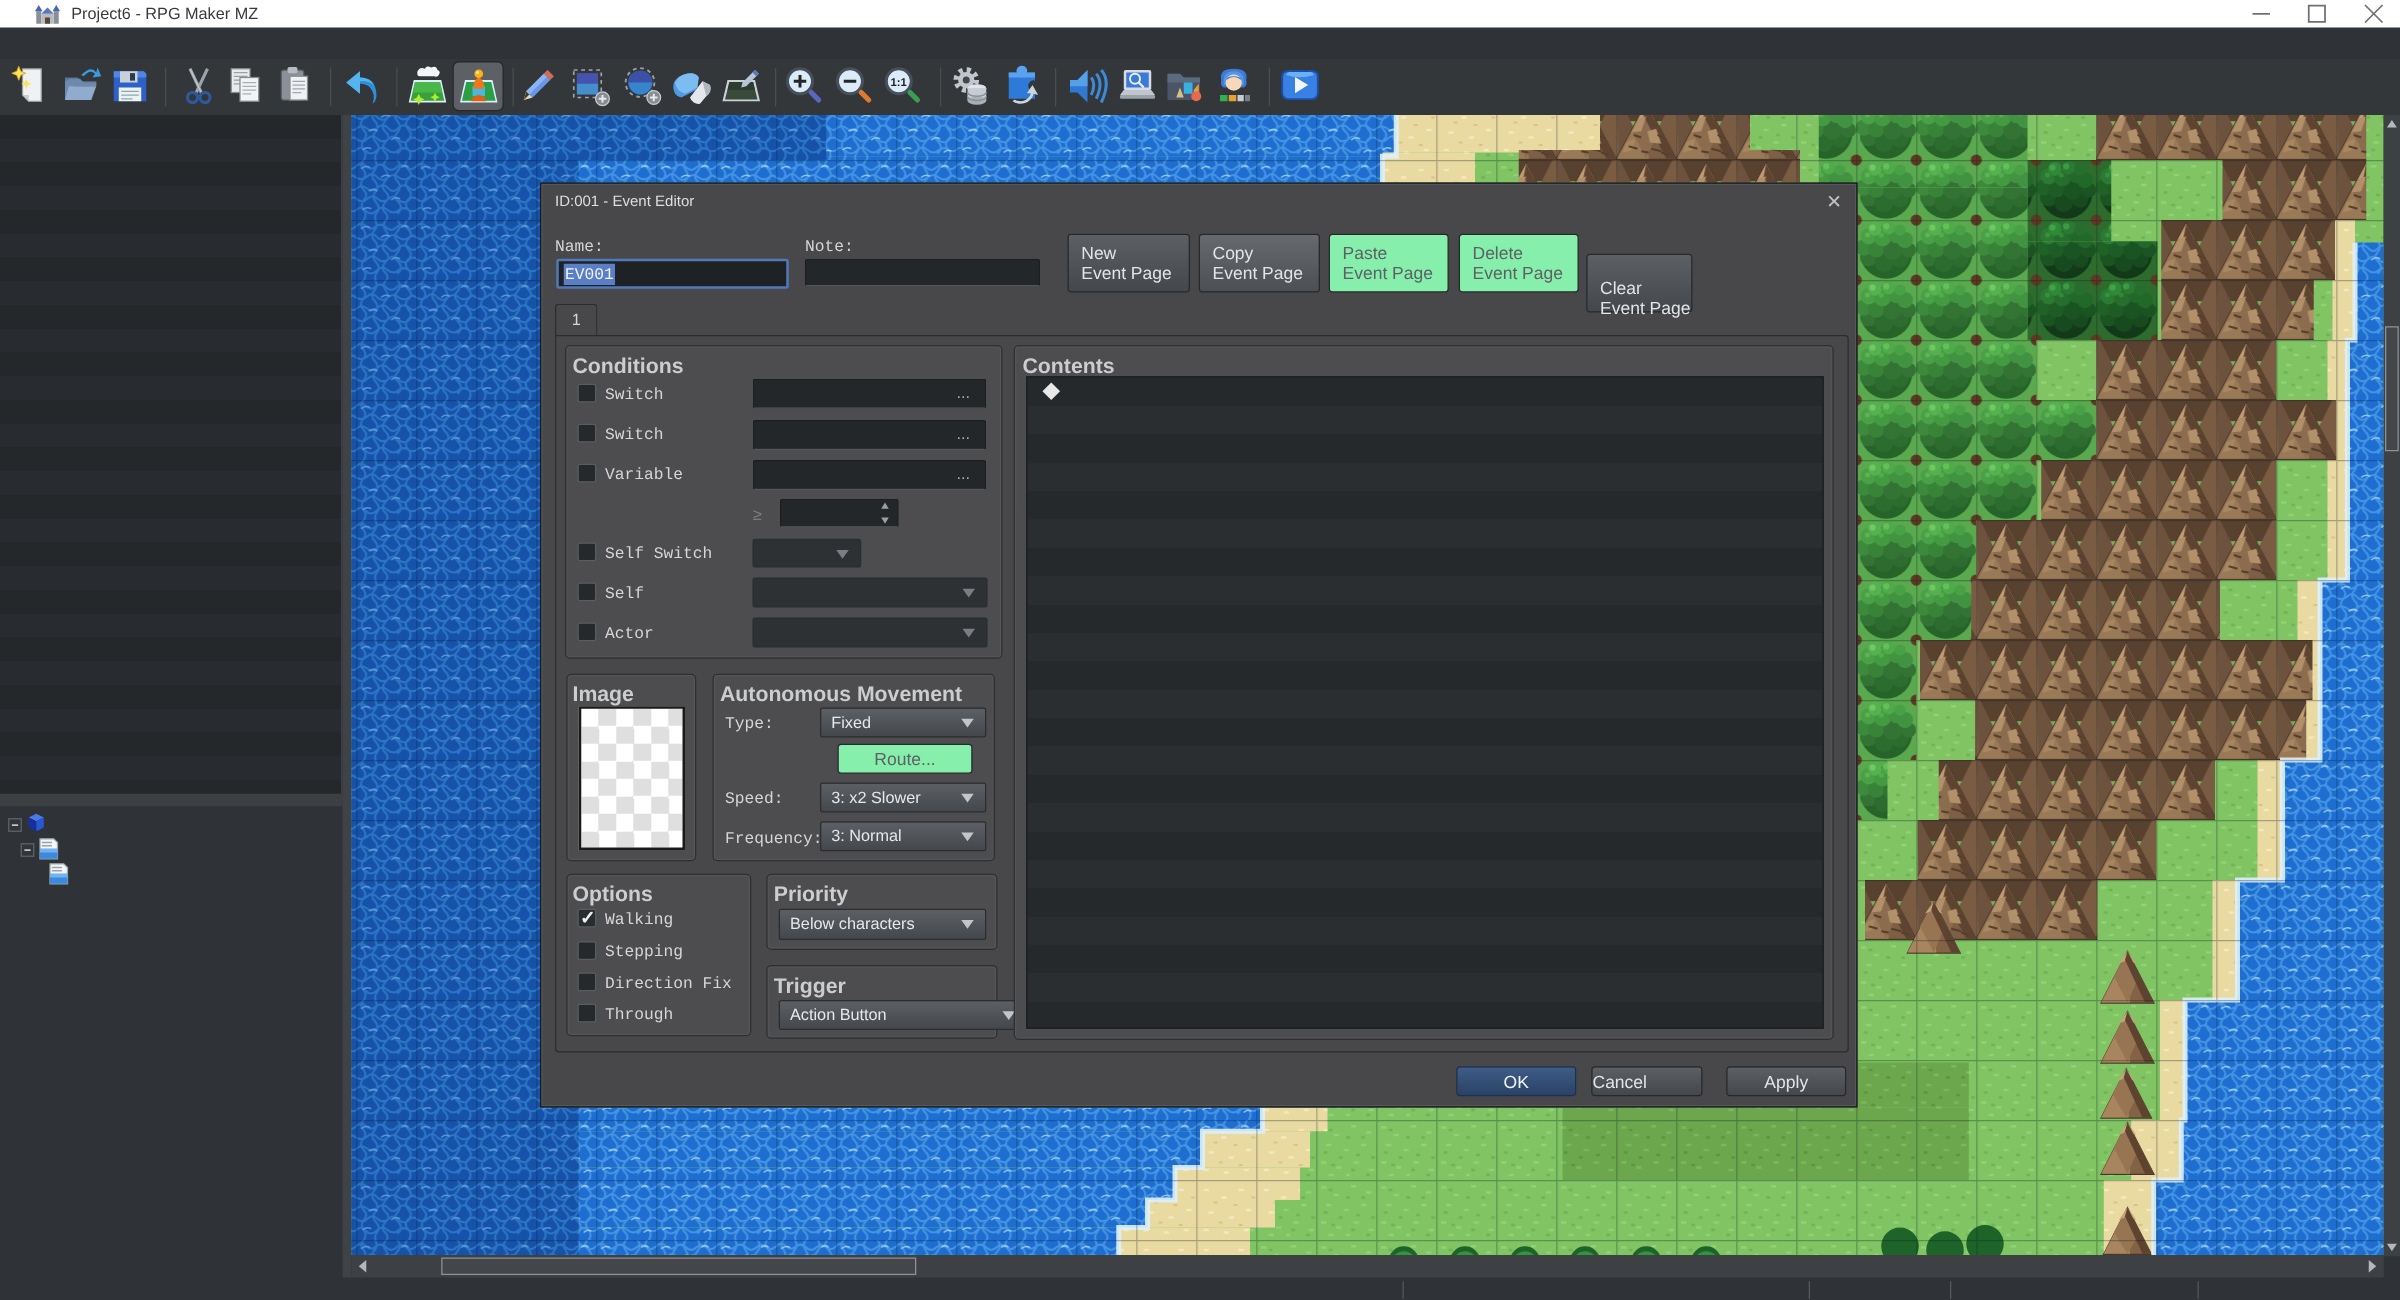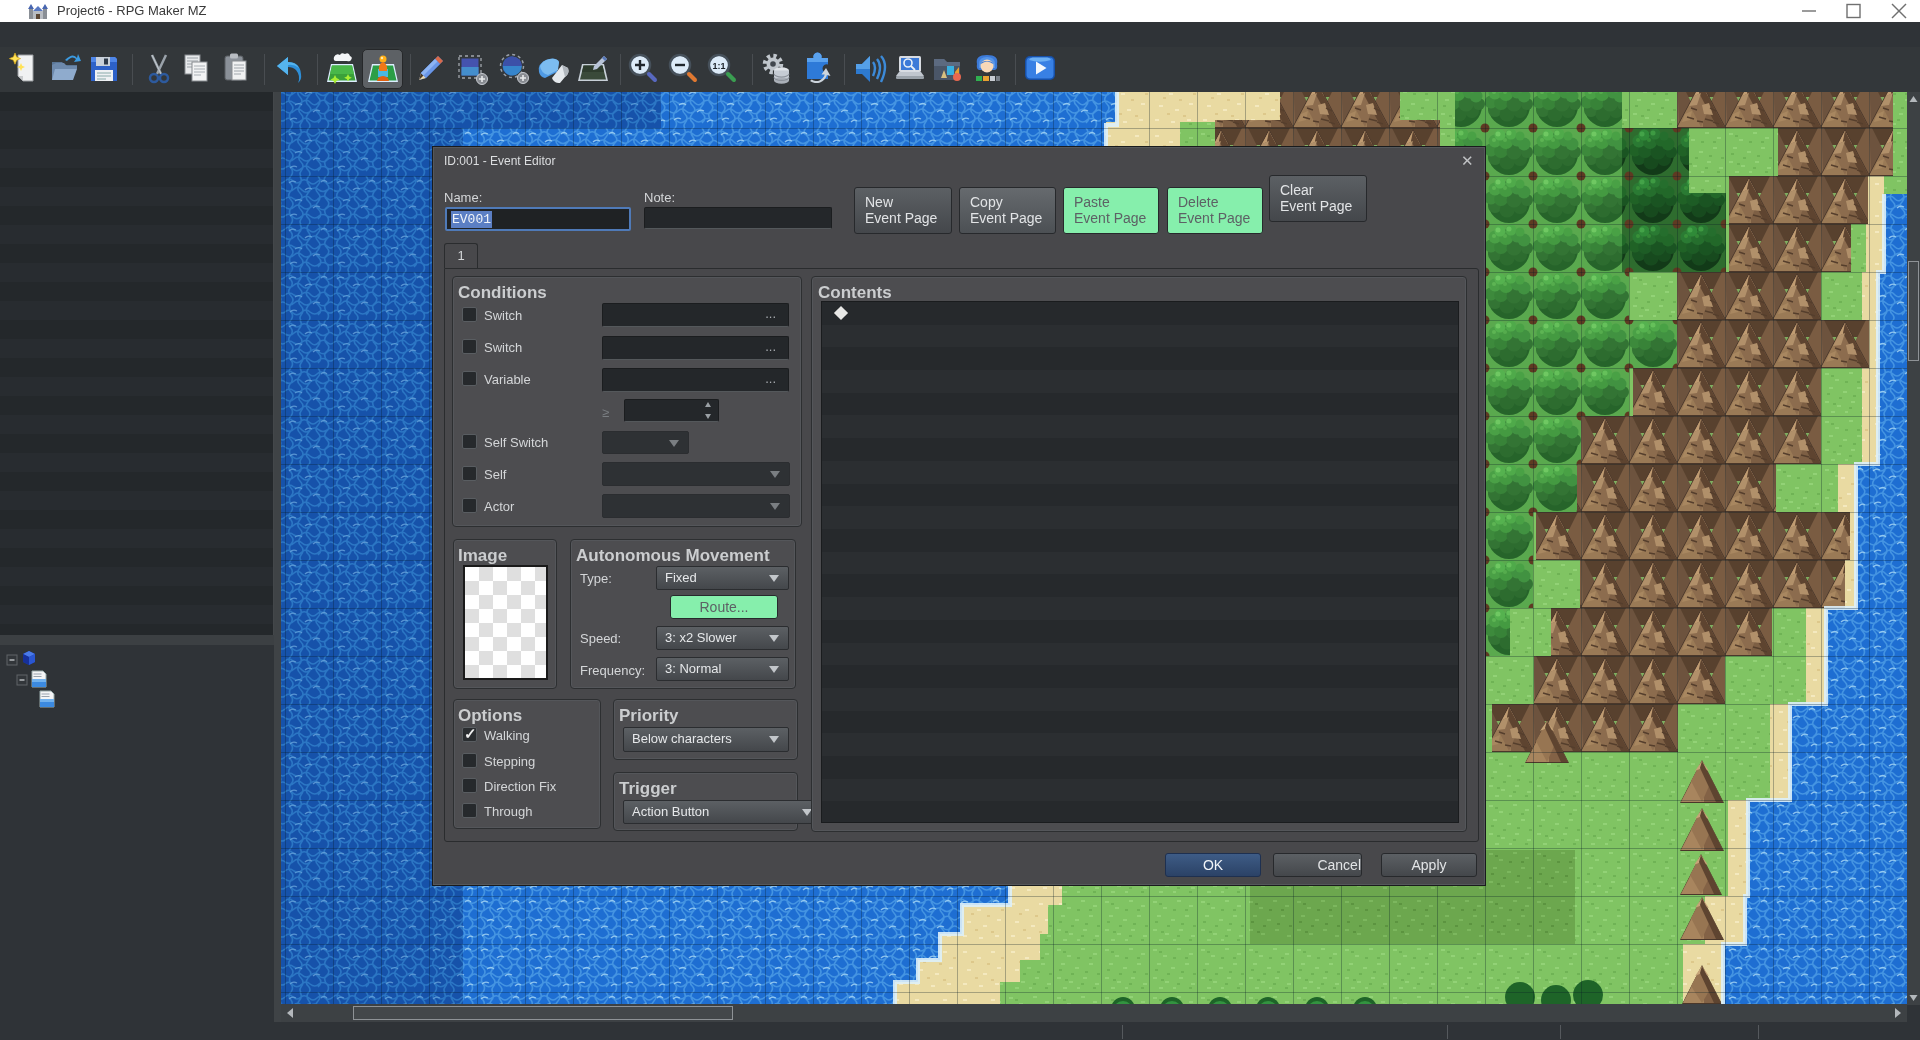--- a/index.html
+++ b/index.html
@@ -40,21 +40,21 @@
 
 #statusbar { left:0; top:1022px; width:1920px; height:18px; background:#2e3236; border-top:1px solid #1c1e20;
   font-family:"Liberation Mono",monospace; font-size:12px; color:#cccccc; }
 #statusbar span { position:absolute; top:1px; }
 .ssep { position:absolute; width:1px; height:14px; background:#55595d; }
 
 
 #dialog { left:432px; top:146px; width:1054px; height:740px; background:#48484b; border:1px solid #191b1d; box-shadow:0 0 0 1px #55585b inset; }
 #dlgtitle { left:11px; top:7px; font-size:12px; color:#dcdee0; }
 #dlgclose { left:1028px; top:5px; font-size:15px; color:#c0c2c4; }
-.lbl { position:absolute; font-size:13px; color:#d4d6d8; }
+.lbl { position:absolute; font-size:13px; color:#d4d6d8;font-family:Liberation Mono, monospace; }
 .glbl { position:absolute; font-size:17px; font-weight:bold; color:#cbcdcf; }
 .field { position:absolute; background:#24272a; border:1px solid #1b1d1f; border-bottom-color:#54585b; border-radius:2px; }
 .gbox { position:absolute; border:1px solid #2d2f31; border-radius:4px; background:#4d4d50; box-shadow:0 0 0 1px #54565a inset; }
 .btn { position:absolute; background:linear-gradient(#5c6064,#44474b); border:1px solid #27292c; border-radius:3px;
   color:#e2e4e6; font-size:14px; }
 .btn.dis { background:#86efac; color:#5d6165; }
 .combo { position:absolute; background:linear-gradient(#5c6064,#44474b); border:1px solid #2b2d30; border-radius:2px;
   color:#e6e8ea; font-size:13px; line-height:22px; padding-left:8px; }
 .combo .arr, .darr { position:absolute; right:9px; top:8px; width:0; height:0; border-left:5px solid transparent;
   border-right:5px solid transparent; border-top:7px solid #c2c6ca; }
@@ -548,21 +548,21 @@
     <div class="field" style="left:12px;top:60px;width:186px;height:24px;border:2px solid #4f7ab8;background:#1f2224">
       <span style="position:absolute;left:4px;top:2px;font-family:'Liberation Mono',monospace;font-size:13px;color:#f0f4f8;background:#5b7fc4;padding:1px 1px">EV001</span>
     </div>
     <div class="lbl" style="left:211px;top:43px">Note:</div>
     <div class="field" style="left:211px;top:60px;width:188px;height:22px"></div>
 
     <div class="btn" style="left:421px;top:40px;width:98px;height:47px;padding:6px 0 0 10px">New<br>Event Page</div>
     <div class="btn" style="left:526px;top:40px;width:97px;height:47px;padding:6px 0 0 10px;background:linear-gradient(#666a6e,#4c5054)">Copy<br>Event Page</div>
     <div class="btn dis" style="left:630px;top:40px;width:96px;height:47px;padding:6px 0 0 10px">Paste<br>Event Page</div>
     <div class="btn dis" style="left:734px;top:40px;width:96px;height:47px;padding:6px 0 0 10px">Delete<br>Event Page</div>
-    <div class="btn" style="left:836px;top:28px;width:98px;height:47px;padding:6px 0 0 10px">Clear<br>Event Page</div>
+    <div class="btn" style="left:836px;top:56px;width:85px;height:47px;padding:18px 0 0 10px">Clear<br>Event Page</div>
 
     <div class="tab1 abs">1</div>
     <div id="tabpage" class="abs"></div>
 
     <div class="gbox" style="left:19px;top:129px;width:350px;height:251px"></div>
     <div class="glbl" style="left:25px;top:136px">Conditions</div>
     <div class="cb" style="left:29px;top:160px"></div>
     <div class="lbl" style="left:51px;top:161px">Switch</div>
     <div class="field" style="left:169px;top:156px;width:187px;height:24px">
         <span style="position:absolute;right:12px;top:2px;color:#a8acb0;font-size:13px">...</span>
@@ -636,17 +636,17 @@
     <div class="combo" style="left:190px;top:653px;width:199px;height:24px">Action Button<span class="arr"></span></div>
 
     <div class="gbox" style="left:378px;top:129px;width:656px;height:556px"></div>
     <div class="glbl" style="left:385px;top:136px">Contents</div>
     <div style="position:absolute;left:388px;top:154px;width:638px;height:522px;background:#26292c;border:1px solid #1a1c1e;
       background-image:repeating-linear-gradient(to bottom,#26292c 0,#26292c 22.7px,#2b2e31 22.7px,#2b2e31 45.4px)">
       <span style="position:absolute;left:14px;top:6px;width:10px;height:10px;background:#e8e8e6;transform:rotate(45deg)"></span>
     </div>
 
     <div class="btn" style="left:732px;top:706px;width:96px;height:24px;text-align:center;line-height:22px;background:linear-gradient(#3e5c86,#2b4266);border-color:#1e3050;color:#f0f4f8">OK</div>
-    <div class="btn" style="left:840px;top:706px;width:89px;height:24px;text-align:right;line-height:22px">Cancel</div>
+    <div class="btn" style="left:840px;top:706px;width:89px;height:24px;text-align:left;line-height:22px">Cancel</div>
     <div class="btn" style="left:948px;top:706px;width:96px;height:24px;text-align:center;line-height:22px">Apply</div>
   </div>
 
 </div>
 
 </body></html>

